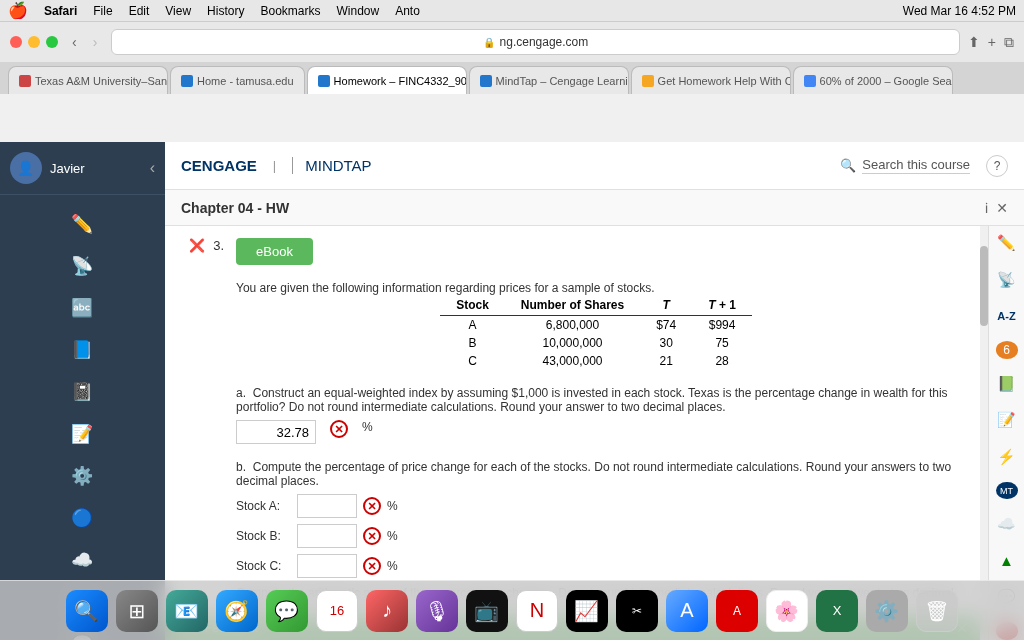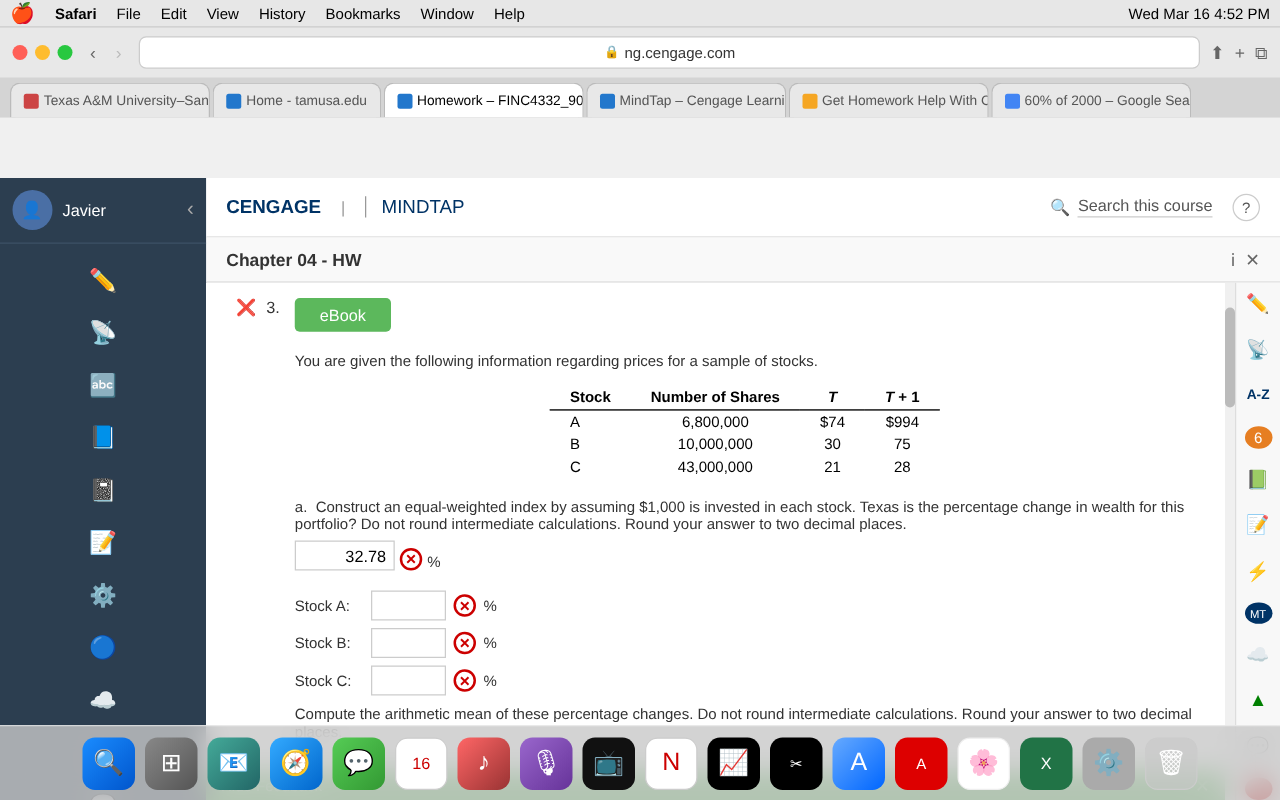--- a/index.html
+++ b/index.html
@@ -223,48 +223,48 @@
       border: none;
       padding: 6px 20px;
       border-radius: 4px;
       cursor: pointer;
       font-size: 13px;
       margin-bottom: 8px;
       display: inline-block;
       text-align: center;
     }
     .problem-label { font-size: 13px; font-weight: 600; color: #333; margin-bottom: 4px; }
-    .problem-desc { font-size: 12px; color: #333; margin-bottom: 12px; }
+    .problem-desc { font-size: 12px; color: #333; margin-bottom: 0; }
 
     
     .price-table {
       margin: 0 auto 16px;
       border-collapse: collapse;
       font-size: 12px;
     }
     .price-table th {
       padding: 3px 16px;
       text-align: center;
       font-weight: 600;
       border-bottom: 1px solid #333;
     }
     .price-table td {
       padding: 2px 16px;
       text-align: center;
     }
-    .price-table .left { text-align: left; }
+    .price-table .left { text-align: center; }
     .price-header { text-align: center; font-weight: 600; border-bottom: 1px solid #333; }
 
     
     .part-section { margin-bottom: 16px; }
     .part-label { font-size: 12px; color: #333; margin-bottom: 6px; }
     .input-row {
       display: flex;
-      align-items: flex-end;
-      gap: 4px;
+      align-items: flex-start;
+      gap: 14px;
       margin-bottom: 8px;
     }
     .answer-input {
       width: 80px;
       height: 24px;
       border: 1px solid #ccc;
       padding: 2px 6px;
       font-size: 13px;
       text-align: right;
     }
@@ -372,21 +372,21 @@
 
 <div class="mac-menubar">
   <span style="font-size:16px;">🍎</span>
   <span style="font-weight:700;">Safari</span>
   <span>File</span>
   <span>Edit</span>
   <span>View</span>
   <span>History</span>
   <span>Bookmarks</span>
   <span>Window</span>
-  <span>Help</span>
+  <span>Anto</span>
   <div class="mac-menubar-right">
     <span>Wed Mar 16  4:52 PM</span>
   </div>
 </div>
 
 <div class="browser-chrome">
   <div class="browser-toolbar">
     <div class="traffic-lights">
       <div class="tl tl-red"></div>
       <div class="tl tl-yellow"></div>
@@ -532,20 +532,23 @@
                   a. &nbsp;<span>Construct an equal-weighted index by assuming $1,000 is invested in each stock. Texas is the percentage change in wealth for this portfolio? Do not round intermediate calculations. Round your answer to two decimal places.</span>
                 </div>
                 <div class="input-row">
                   <input type="text" class="answer-input" value="32.78" style="">
                   <div class="error-icon">✕</div>
                   <span class="pct-label">%</span>
                 </div>
               </div>
 
               <div class="part-section">
+                <div class="part-label">
+                  b. &nbsp;<span>Compute the percentage of price change for each of the stocks. Do not round intermediate calculations. Round your answers to two decimal places.</span>
+                </div>
 
                 <div class="stock-row">
                   <span class="stock-lbl">Stock A:</span>
                   <input type="text" class="answer-input-sm" value="" style="">
                   <div class="error-icon">✕</div>
                   <span class="pct-label">%</span>
                 </div>
                 <div class="stock-row">
                   <span class="stock-lbl">Stock B:</span>
                   <input type="text" class="answer-input-sm" value="" style="">

